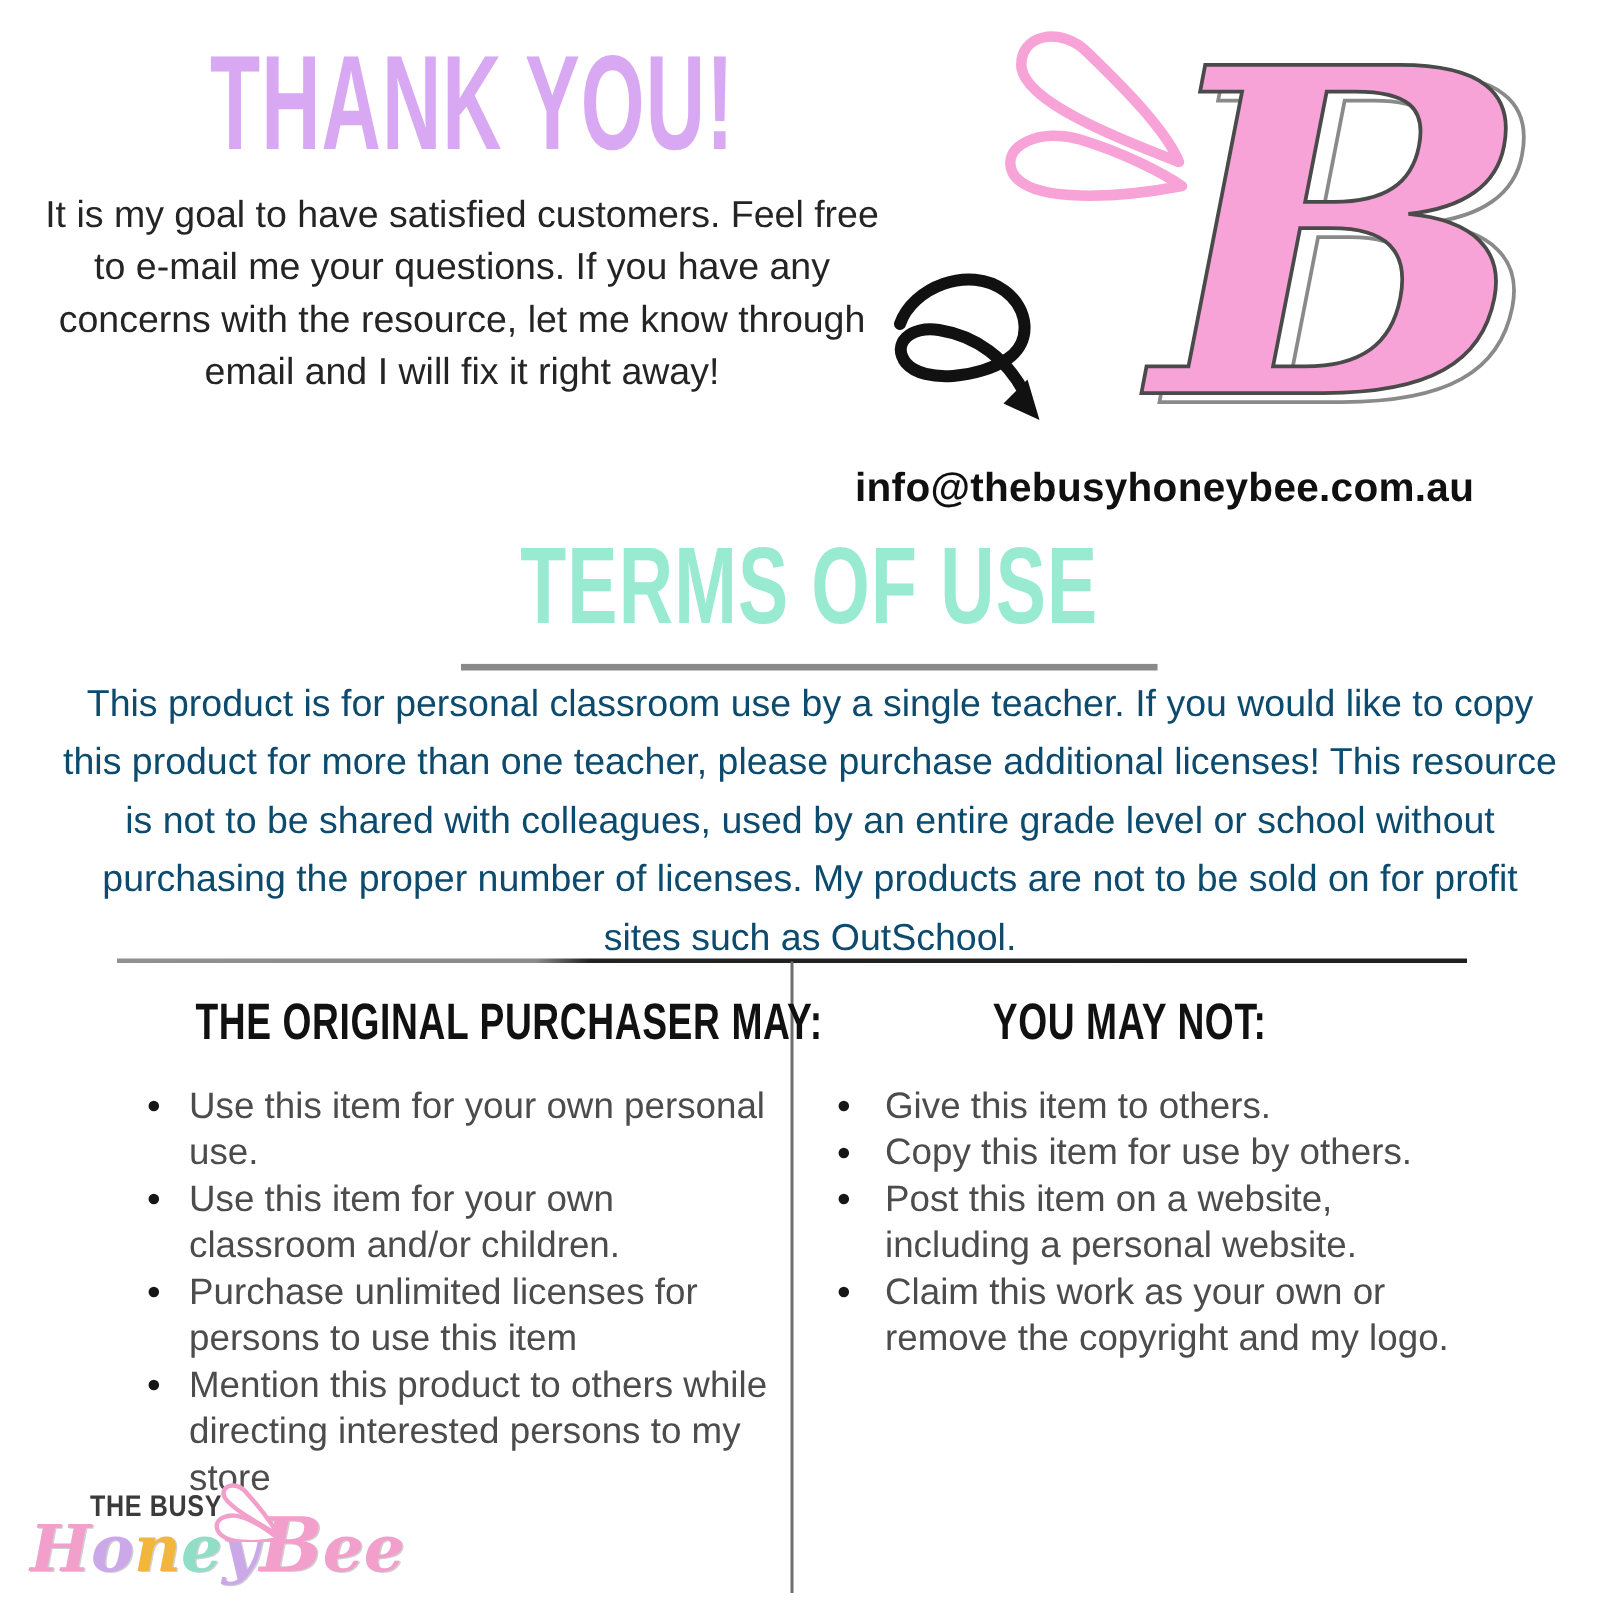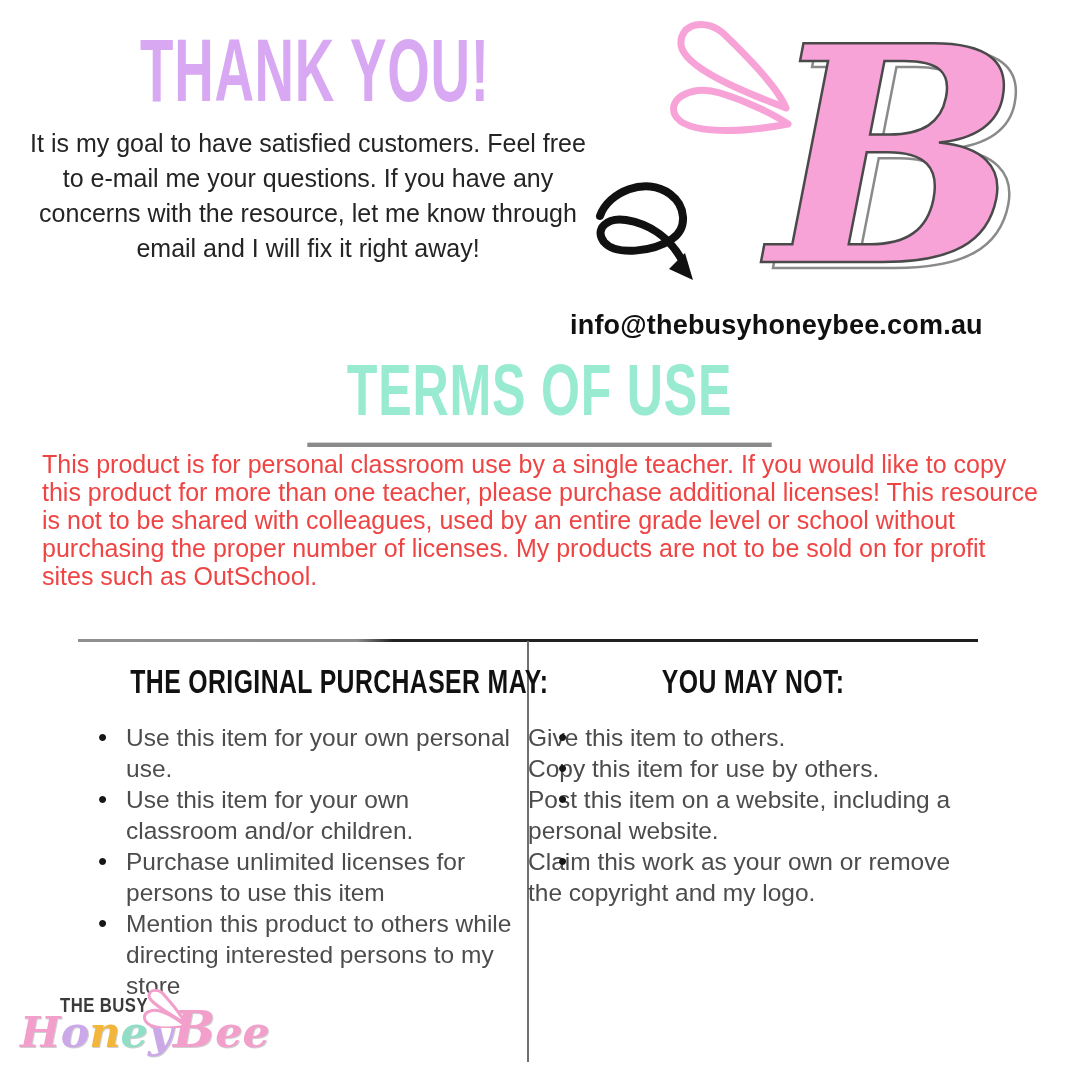--- a/index.html
+++ b/index.html
@@ -29,42 +29,42 @@
 
   
   .terms-title-wrap { position:absolute; left:0; top:348px; width:1080px; text-align:center; }
   .terms-title {
     display:inline-block; font-size:66px; font-weight:700; color:#98ead0;
     letter-spacing:1px; transform:scale(0.76,1.1); transform-origin:center top;
     border-bottom:4px solid #8a8a8a; padding:0 52px 10px 52px; white-space:nowrap;
   }
   .terms-body {
     position:absolute; left:42px; top:450px; width:996px;
-    font-size:25px; line-height:28px; text-align:left; color:#ef4444;
+    font-size:25px; line-height:39px; text-align:center; color:#0c4a6e;
   }
 
   
   .divider-h {
     position:absolute; left:78px; top:639px; width:900px; height:3px;
     background:linear-gradient(to right, #909090 0%, #8b8b8b 31%, #222222 35%, #1f1f1f 100%);
   }
   .divider-v { position:absolute; left:527px; top:641px; width:2px; height:421px; background:#6f6f6f; }
 
   
   .columns { position:absolute; left:78px; top:662px; width:900px; display:flex; }
   .col { width:450px; }
   .col-header-wrap { text-align:center; margin-bottom:16px; }
   .col-header {
     display:inline-block; font-size:31px; font-weight:700; color:#111111;
     transform:scale(0.8,1.1); transform-origin:center top; white-space:nowrap; letter-spacing:0.5px;
   }
   ul.bullets { list-style:none; font-size:24.5px; line-height:31px; color:#4c4c4c; margin-top:24px; }
   ul.bullets li { position:relative; }
   .col-left li { padding-left:48px; padding-right:14px; }
-  .col-right li { padding-right:6px; }
+  .col-right li { padding-left:62px; padding-right:6px; }
   ul.bullets li::before {
     content:"\2022"; position:absolute; top:0; font-size:26px; color:#161616;
   }
   .col-left li::before { left:20px; }
   .col-right li::before { left:30px; }
 
   
   .brand { position:absolute; left:18px; top:992px; width:230px; height:88px; }
   .brand-top {
     position:absolute; left:42px; top:2px; font-size:19px; font-weight:700;

